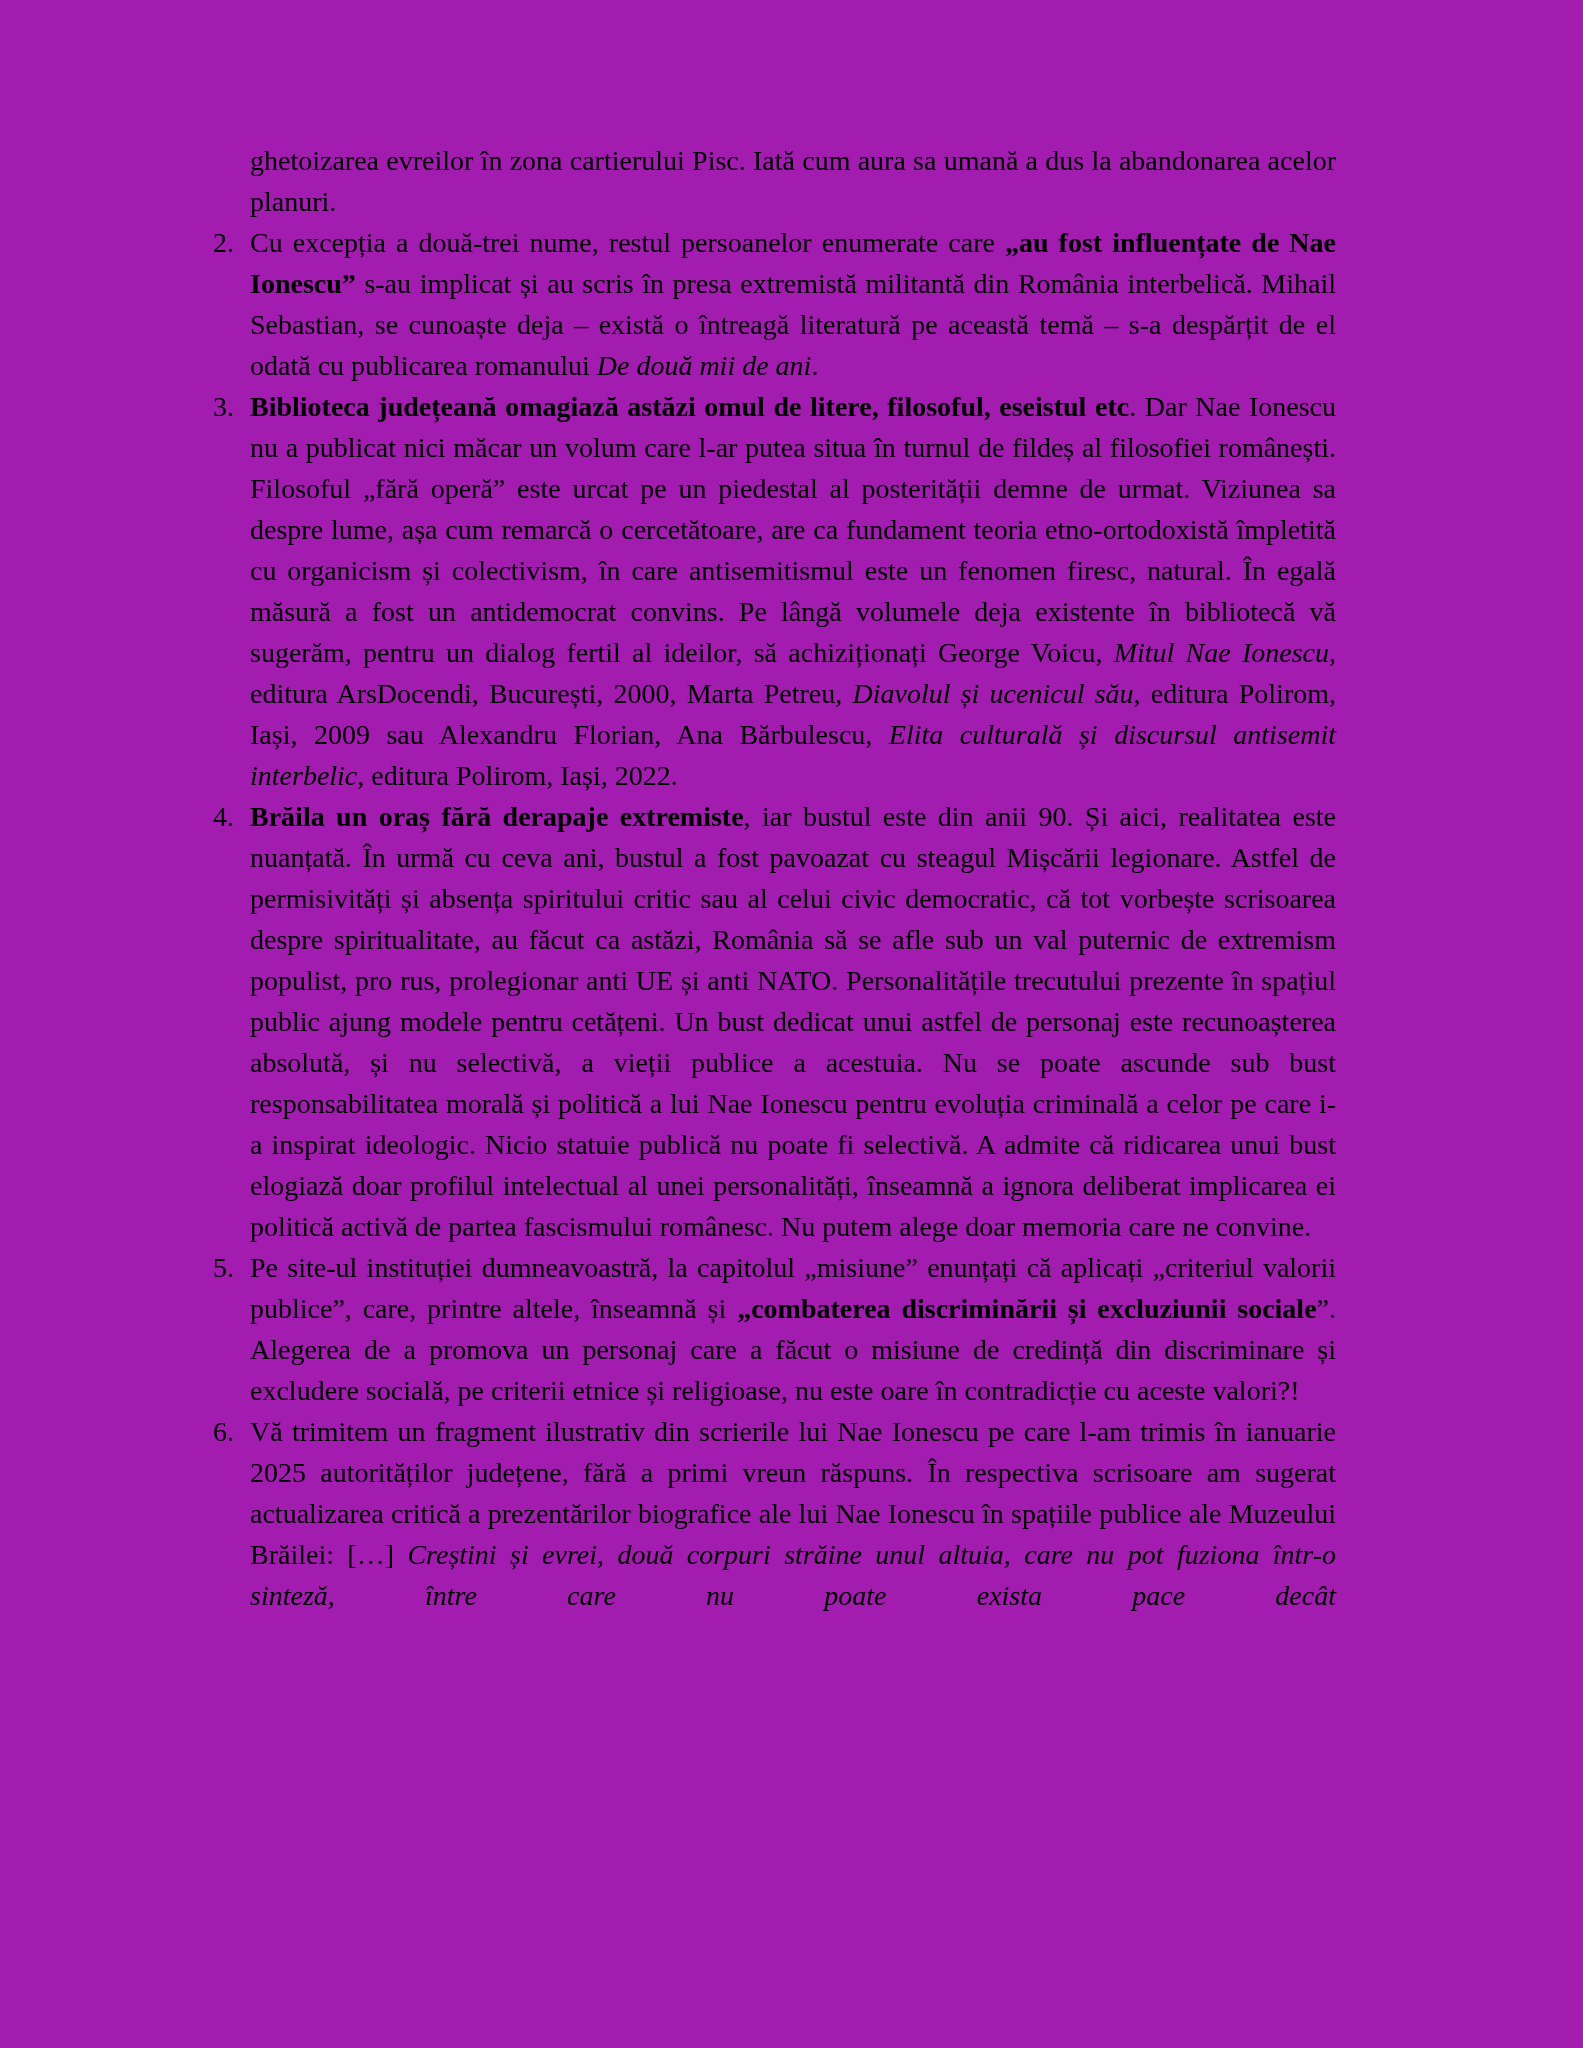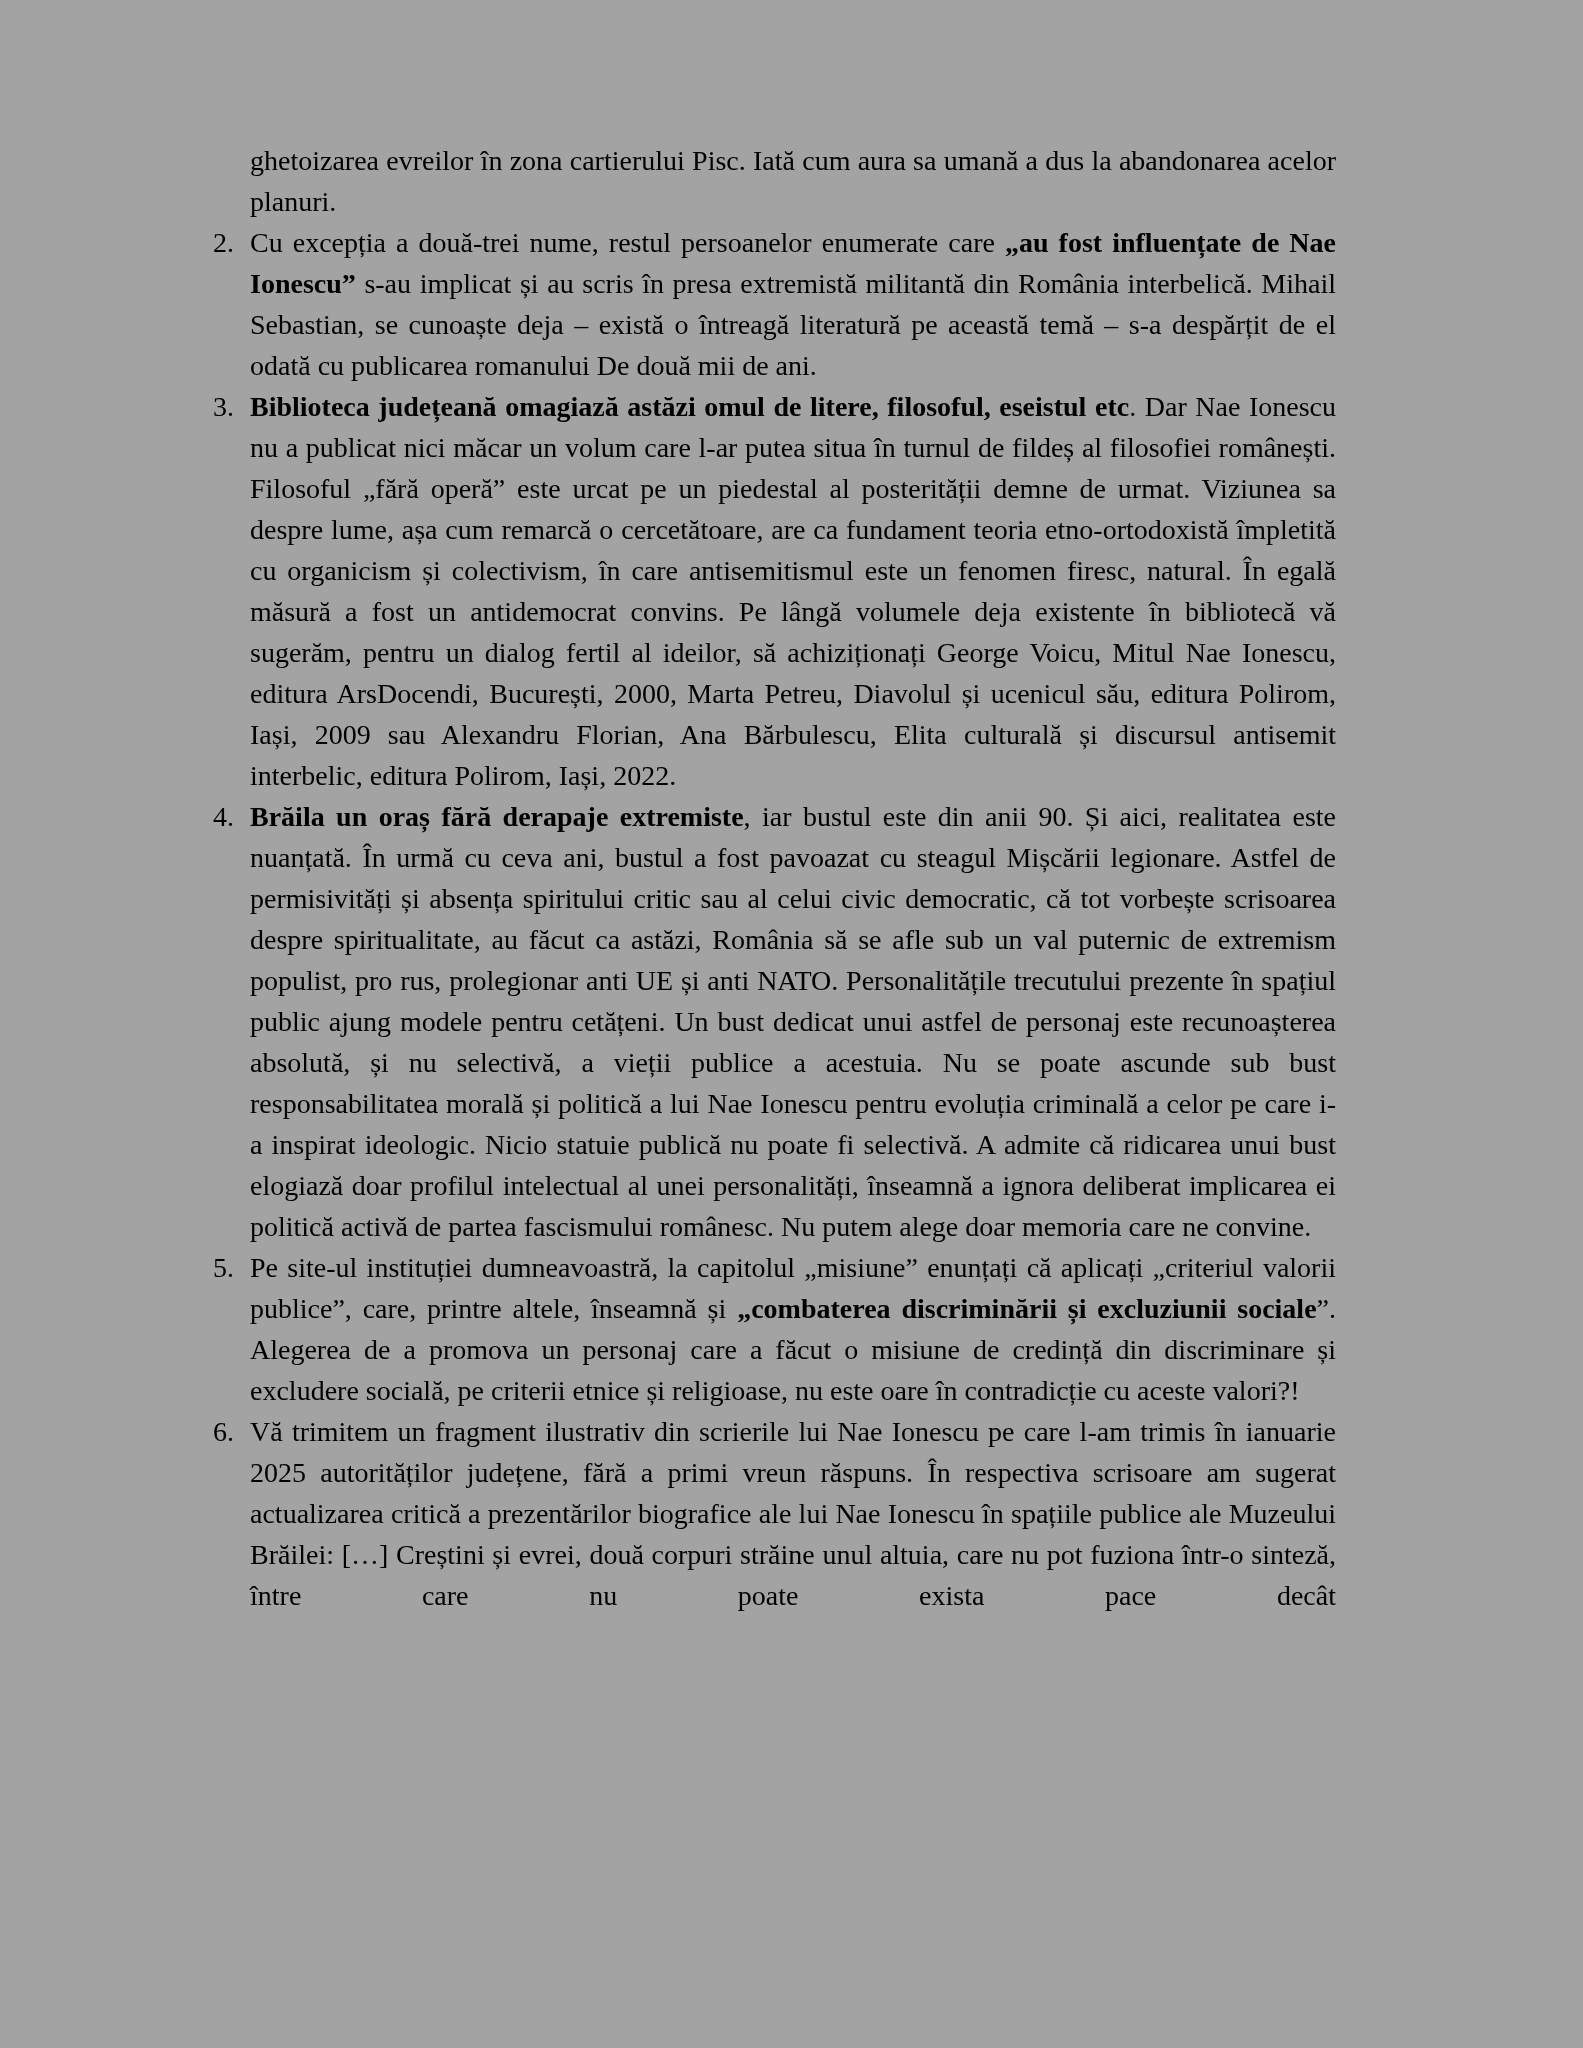--- a/index.html
+++ b/index.html
@@ -8,21 +8,21 @@
     width: 1583px;
     height: 2048px;
     position: relative;
     font-family: "Liberation Serif", serif;
     color: #000000;
     overflow: hidden;
   }
   .page {
     position: absolute;
     inset: 0;
-    background: #a3a3a3;
+    background: #a21caf;
   }
   .text-block {
     position: absolute;
     left: 250px;
     top: 140px;
     width: 1086px;
     font-size: 28px;
     line-height: 41px;
     text-align: justify;
     text-justify: inter-word;
@@ -31,21 +31,21 @@
   .list-item { position: relative; }
   .num {
     position: absolute;
     left: -37px;
     top: 0;
     width: 34px;
     text-align: left;
   }
   .body { width: 100%; }
   .b { font-weight: bold; }
-  .i { }
+  .i { font-style: italic; }
   
   .jlast .body { text-align-last: justify; }
 </style>
 </head>
 <body>
 
 <div class="page">
   <div class="text-block" id="doc-root">
       <div class="para"><span>ghetoizarea evreilor în zona cartierului Pisc. Iată cum aura sa umană a dus la abandonarea acelor planuri.</span></div>
       <div class="list-item">

